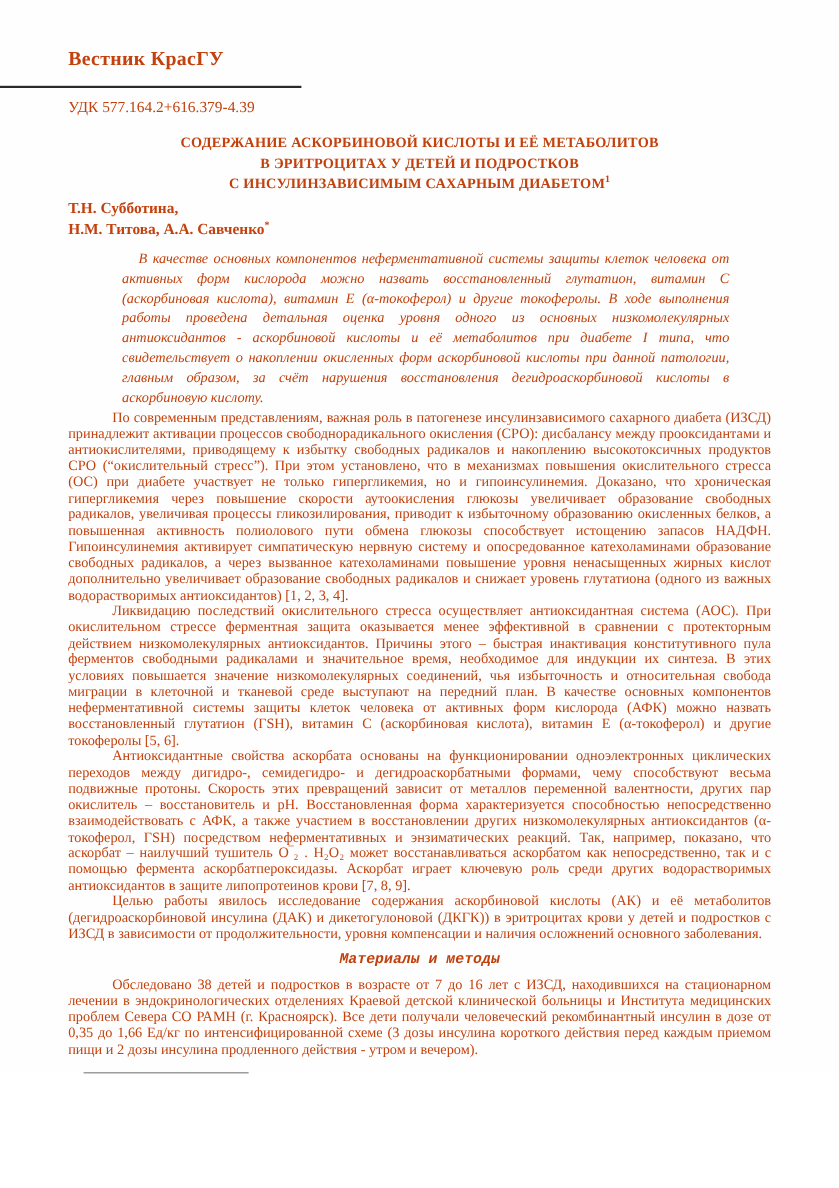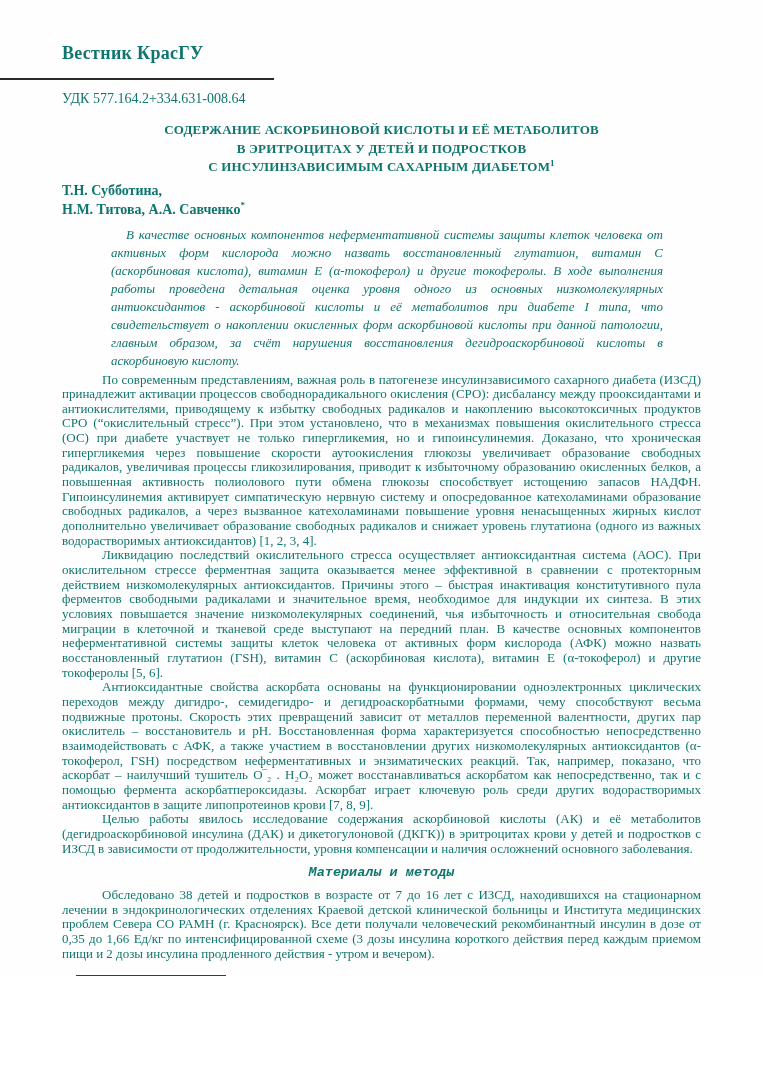--- a/index.html
+++ b/index.html
@@ -3,21 +3,21 @@
 <meta charset="utf-8">
 <style>
   html, body { margin: 0; padding: 0; background: #ffffff; }
   .page {
     position: relative;
     width: 763px;
     height: 976px;
     background: #fefefe;
     overflow: hidden;
     font-family: "Liberation Serif", "DejaVu Serif", serif;
-    color: #0f766e;
+    color: #c2410c;
   }
   .masthead-rule {
     position: absolute;
     left: 0; top: 78px;
     width: 274px; height: 2px;
     background: #2a2a2a;
   }
   .content {
     position: absolute;
     left: 62px; top: 42px;
@@ -106,21 +106,21 @@
 </style>
 </head>
 <body>
 
 <div class="page">
   <div class="masthead-rule"></div>
 
   <div class="content">
     <div class="journal-name">Вестник КрасГУ</div>
 
-    <div class="udc">УДК 577.164.2+334.631-008.64</div>
+    <div class="udc">УДК 577.164.2+616.379-4.39</div>
 
     <div class="article-title">
       <div>СОДЕРЖАНИЕ АСКОРБИНОВОЙ КИСЛОТЫ И ЕЁ МЕТАБОЛИТОВ</div>
       <div>В ЭРИТРОЦИТАХ У ДЕТЕЙ И ПОДРОСТКОВ</div>
       <div><span>С ИНСУЛИНЗАВИСИМЫМ САХАРНЫМ ДИАБЕТОМ</span><sup>1</sup></div>
     </div>
 
     <div class="authors">
       <div>Т.Н. Субботина,</div>
       <div><span>Н.М. Титова, А.А. Савченко</span><sup>*</sup></div>

